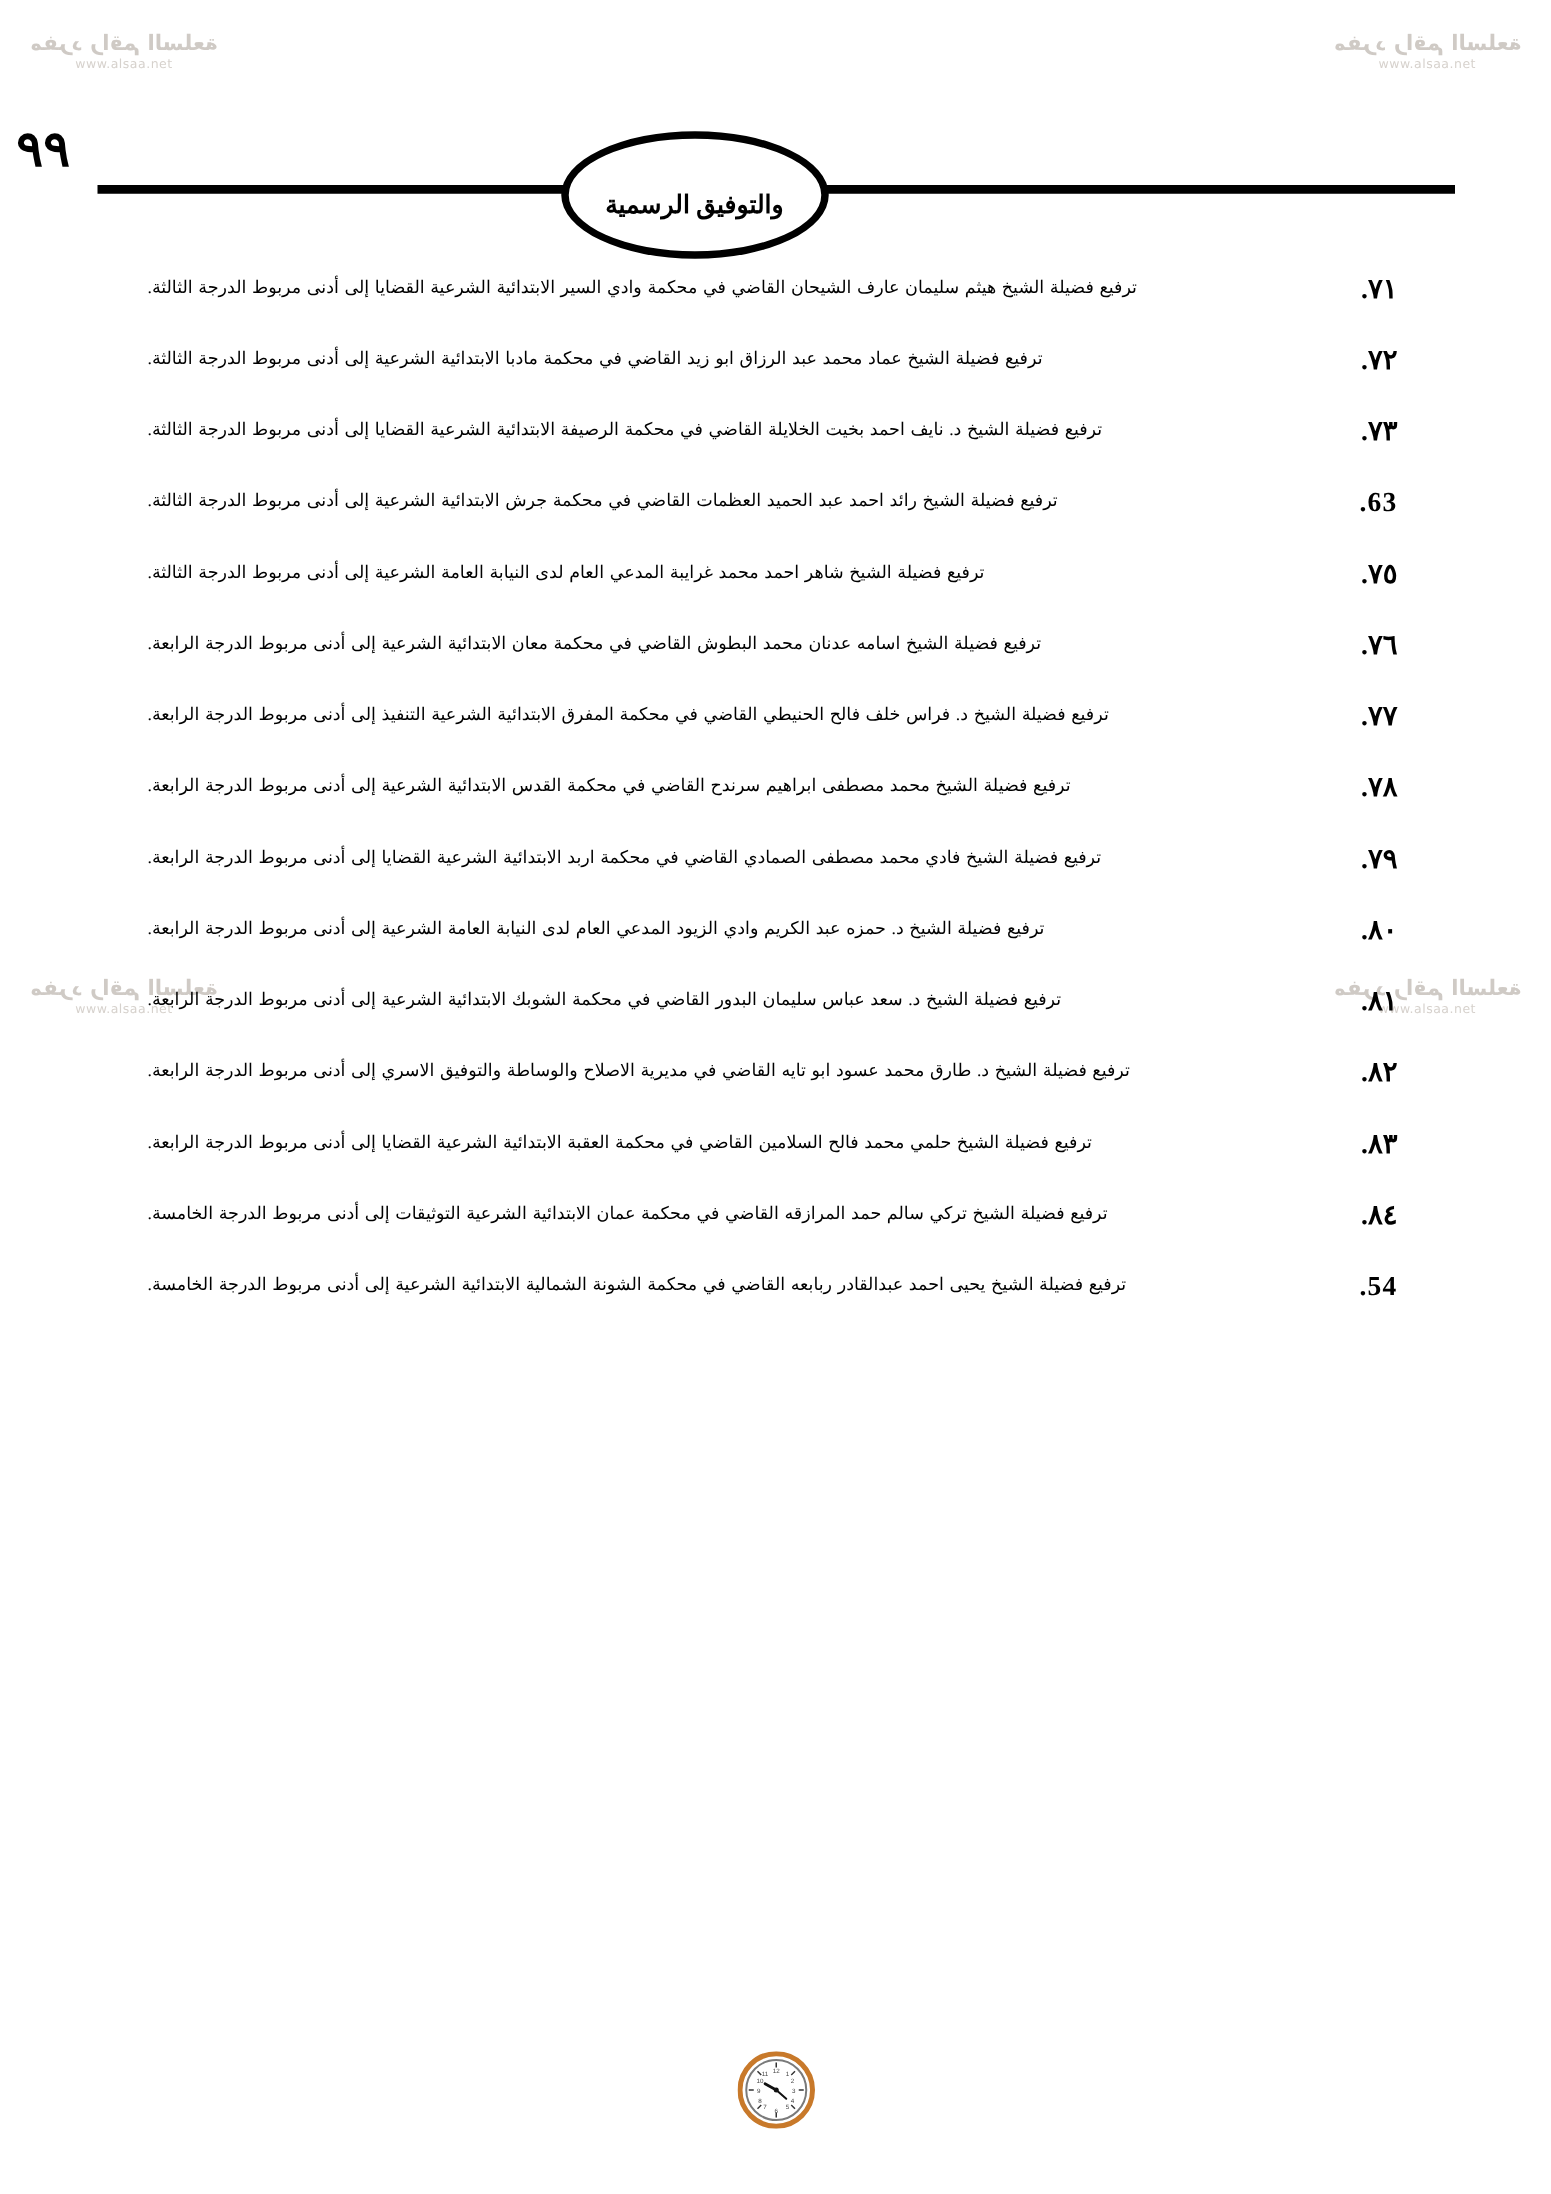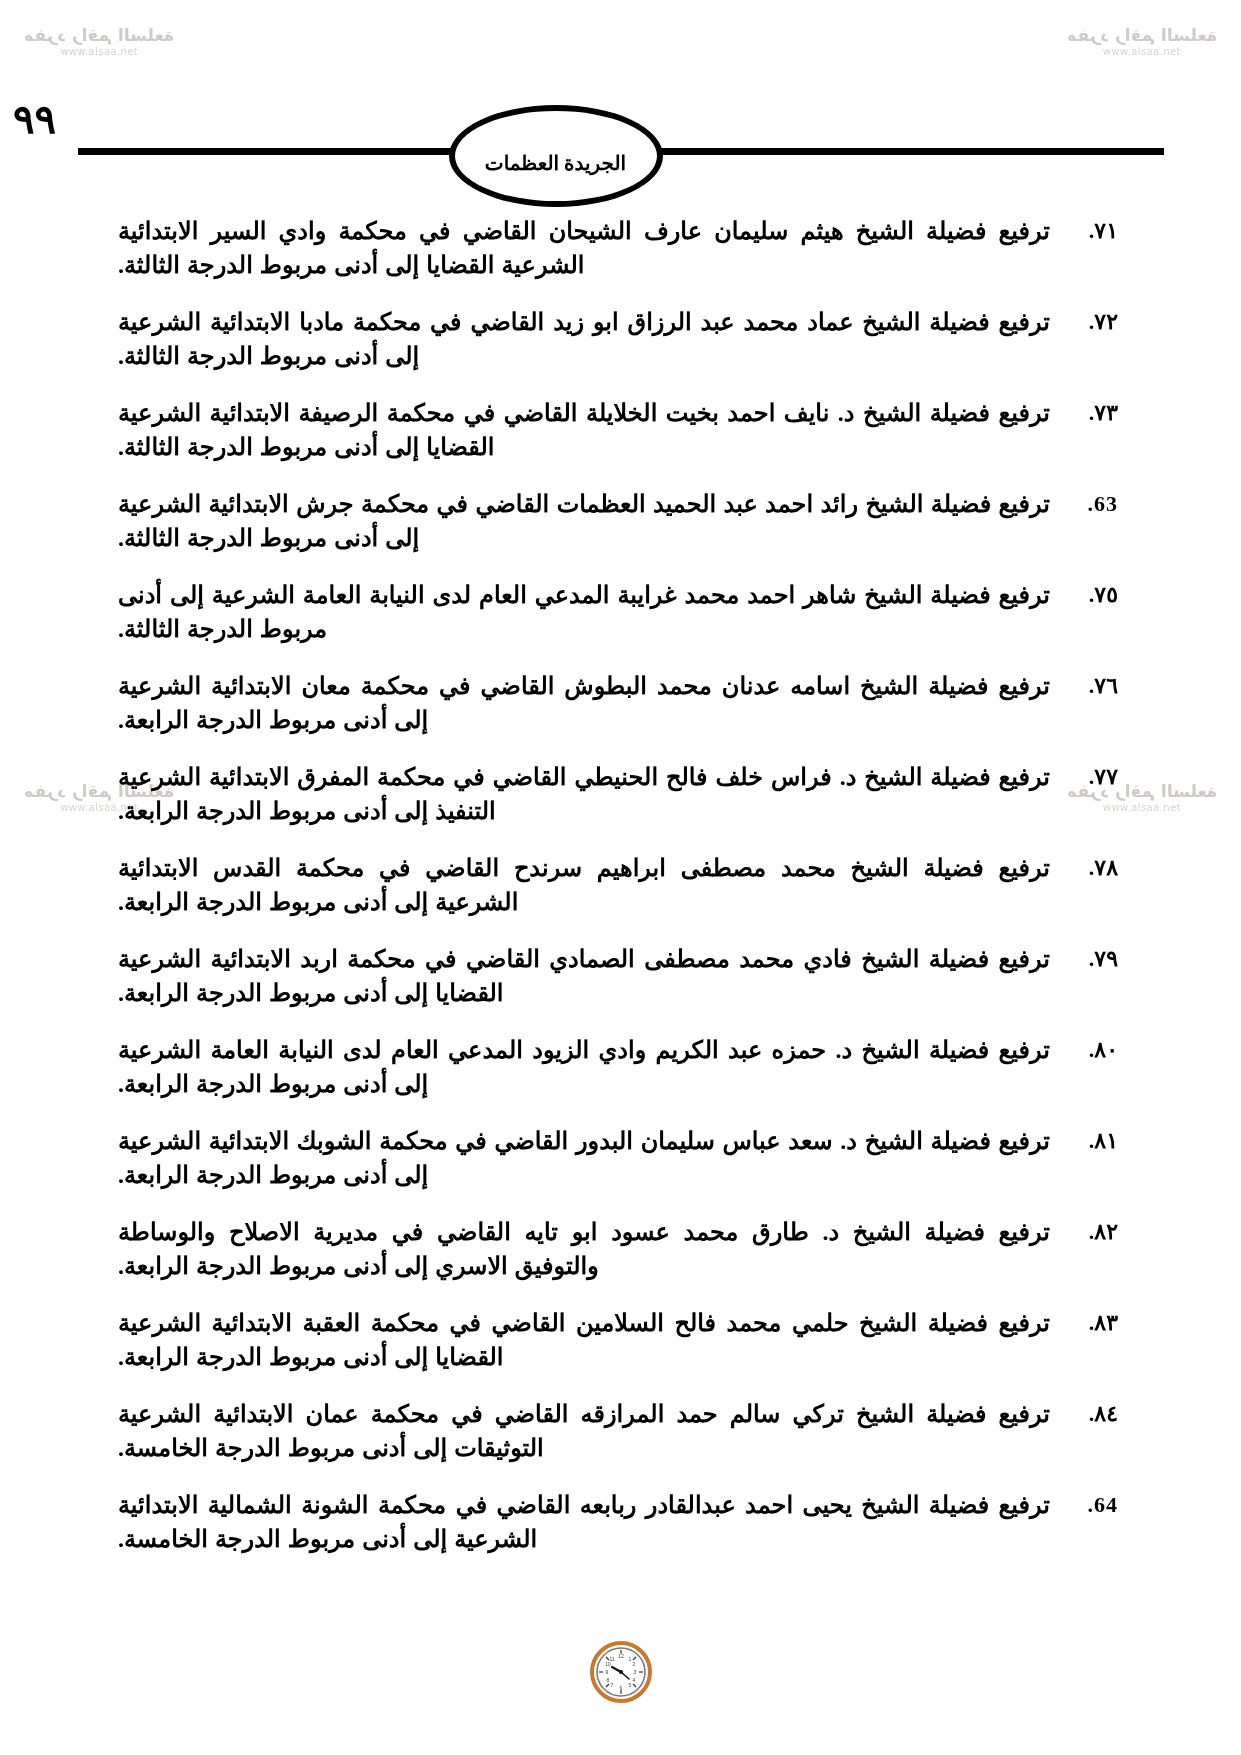--- a/index.html
+++ b/index.html
@@ -117,22 +117,22 @@
     text-align: right;
     font-size: 22px;
     font-weight: 700;
     font-family: "Liberation Serif", serif;
     line-height: 34px;
     white-space: nowrap;
     letter-spacing: 1px;
   }
   .item-text {
     flex: 1 1 auto;
-    font-size: 24px;
-    font-weight: 700;
+    font-size: 14px;
+    font-weight: 400;
     line-height: 34px;
     text-align: justify;
     text-align-last: left;
     font-family: "Liberation Serif", "DejaVu Serif", serif;
     word-spacing: 1px;
   }
 
   
   .footer-clock {
     position: absolute;
@@ -160,21 +160,21 @@
 </div>
 <div class="watermark wm-mr">
   <span class="wm-ar">مفرد راقم السلعة</span>
   <span class="wm-url">www.alsaa.net</span>
 </div>
 
 <div class="page-header">
   <div class="page-number">٩٩</div>
   <div class="header-rule"></div>
   <div class="header-oval">
-    <span class="header-oval-text">الجريدة العظمات</span>
+    <span class="header-oval-text">والتوفيق الرسمية</span>
   </div>
 </div>
 
 <ol class="gazette-list" id="gazette-list">
     <li class="gazette-item">
       <span class="item-number">٧١.</span>
       <span class="item-text">ترفيع فضيلة الشيخ هيثم سليمان عارف الشيحان القاضي في محكمة وادي السير الابتدائية الشرعية القضايا إلى أدنى مربوط الدرجة الثالثة.</span>
     </li>
     <li class="gazette-item">
       <span class="item-number">٧٢.</span>
@@ -222,21 +222,21 @@
     </li>
     <li class="gazette-item">
       <span class="item-number">٨٣.</span>
       <span class="item-text">ترفيع فضيلة الشيخ حلمي محمد فالح السلامين القاضي في محكمة العقبة الابتدائية الشرعية القضايا إلى أدنى مربوط الدرجة الرابعة.</span>
     </li>
     <li class="gazette-item">
       <span class="item-number">٨٤.</span>
       <span class="item-text">ترفيع فضيلة الشيخ تركي سالم حمد المرازقه القاضي في محكمة عمان الابتدائية الشرعية التوثيقات إلى أدنى مربوط الدرجة الخامسة.</span>
     </li>
     <li class="gazette-item">
-      <span class="item-number">64.</span>
+      <span class="item-number">54.</span>
       <span class="item-text">ترفيع فضيلة الشيخ يحيى احمد عبدالقادر ربابعه القاضي في محكمة الشونة الشمالية الابتدائية الشرعية إلى أدنى مربوط الدرجة الخامسة.</span>
     </li>
   </ol>
 
 <div class="footer-clock">
   <svg viewBox="0 0 62 62" width="62" height="62" aria-hidden="true">
     <circle cx="31" cy="31" r="29" fill="#ffffff" stroke="#c8792a" stroke-width="4"></circle>
     <circle cx="31" cy="31" r="24" fill="#ffffff" stroke="#7a7a7a" stroke-width="1.6"></circle>
     <g stroke="#333333" stroke-width="1.2">
       <line x1="31" y1="9" x2="31" y2="13"></line>

